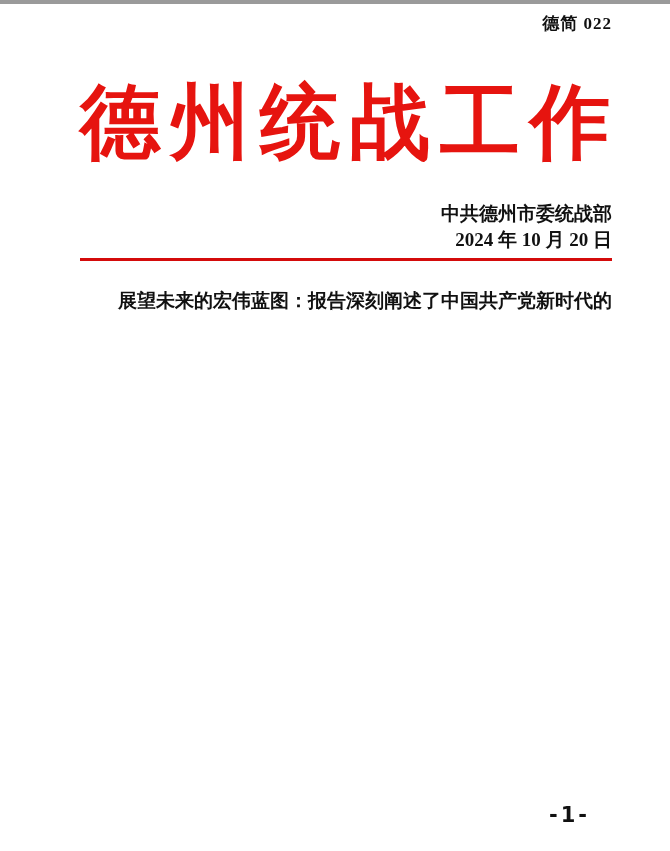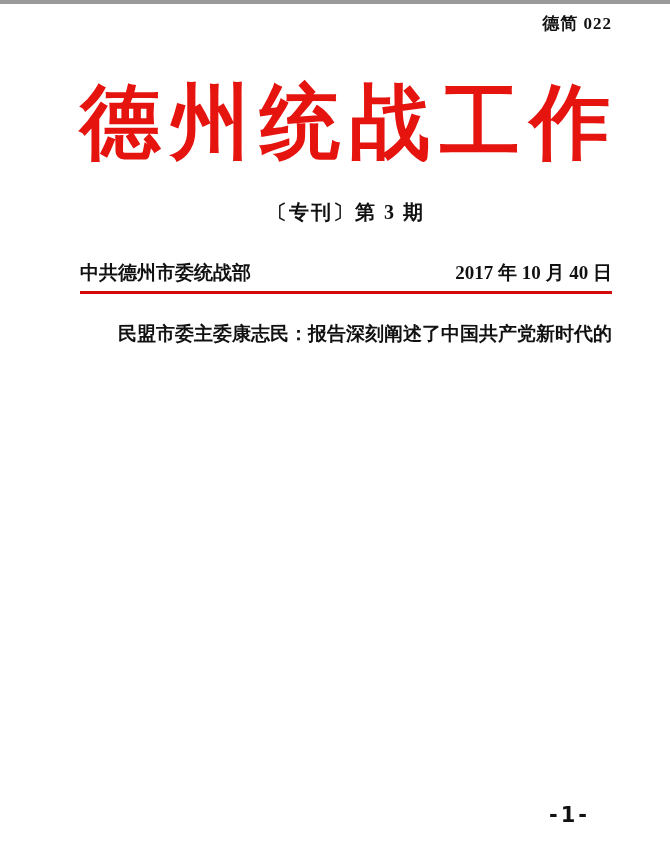--- a/index.html
+++ b/index.html
@@ -47,20 +47,21 @@
   }
   .header-row {
     margin-top: 34px;
     display: flex;
     justify-content: space-between;
     align-items: flex-end;
     font-size: 19px;
     font-weight: bold;
     padding-bottom: 5px;
     border-bottom: 3px solid #d40b0b;
+    flex-direction: column;
   }
   .article-title {
     margin-top: 22px;
     text-align: center;
     font-size: 28px;
     font-weight: bold;
     letter-spacing: 1px;
   }
   .body-text {
     margin-top: 24px;
@@ -86,27 +87,26 @@
 </style>
 </head>
 <body>
 
 <div class="page">
 
   <div class="doc-number">德简 022</div>
 
   <div class="masthead">德州统战工作</div>
 
-  <div class="issue-line">〔专刊〕第 3 期</div>
 
   <div class="header-row">
     <span class="issuer">中共德州市委统战部</span>
-    <span class="date">2017 年 10 月 40 日</span>
+    <span class="date">2024 年 10 月 20 日</span>
   </div>
 
 
   <div class="body-text">
-    <p>民盟市委主委康志民：报告深刻阐述了中国共产党新时代的</p>
+    <p>展望未来的宏伟蓝图：报告深刻阐述了中国共产党新时代的</p>
   </div>
 
   <div class="page-number">-1-</div>
 
 </div>
 
 </body></html>

